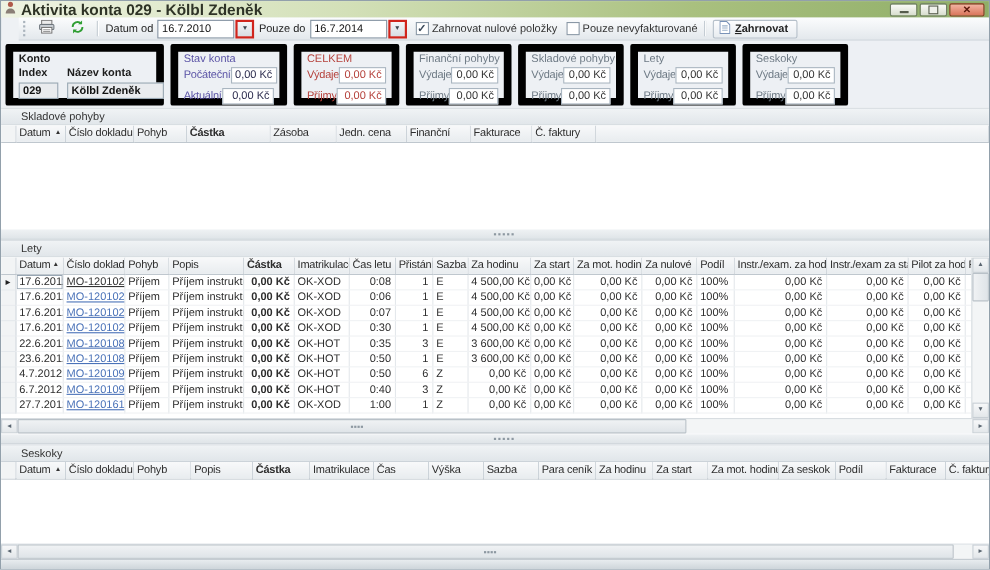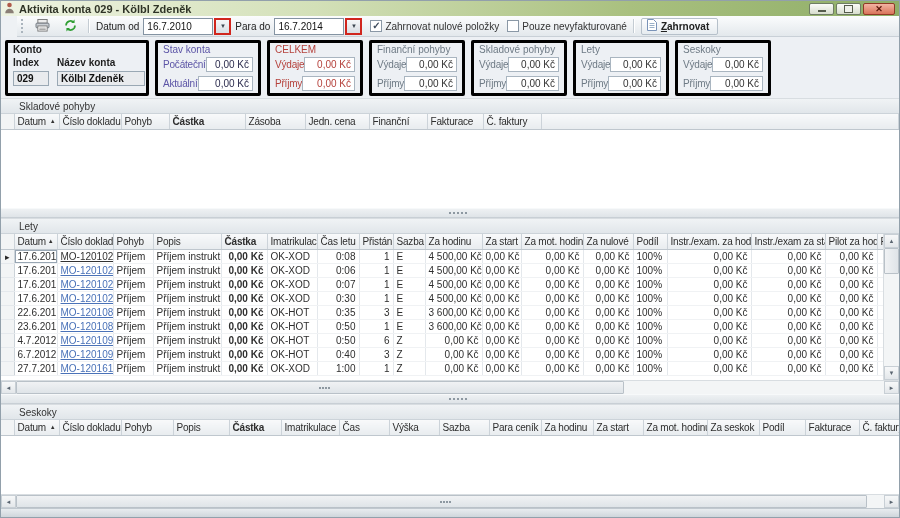--- a/index.html
+++ b/index.html
@@ -2,21 +2,21 @@
 <html><head>
 <meta charset="utf-8">
 <style>
   html,body{margin:0;padding:0;}
   body{width:900px;height:518px;font-family:"Liberation Sans",sans-serif;font-size:10px;color:#333;background:#eef1f4;overflow:hidden;}
   .window{width:900px;height:518px;display:flex;flex-direction:column;box-sizing:border-box;border:1px solid #92a0ab;background:#eef1f4;}
 
   
   .titlebar{height:15px;flex:0 0 15px;display:flex;align-items:center;padding-left:3px;
     background:linear-gradient(90deg,#eef3e2 0%,#d3e0b8 35%,#a9c07f 70%,#8fae68 100%);}
-  .titlebar .title{font-size:11px;font-weight:bold;color:#2e3326;margin-left:4px;white-space:nowrap;text-align:center;}
+  .titlebar .title{font-size:14px;font-weight:bold;color:#2e3326;margin-left:4px;white-space:nowrap;text-align:center;}
   .win-controls{margin-left:auto;display:flex;gap:2px;padding-right:4px;}
   .wbtn{height:12px;border-radius:2px;border:1px solid #6f7d64;display:flex;align-items:center;justify-content:center;
     background:linear-gradient(#fbfcf9,#d7ddcd);box-sizing:border-box;}
   .wbtn.min,.wbtn.max{width:25px;color:#4b5342;}
   .wbtn.min span{display:block;width:8px;height:2px;background:#555c4c;margin-top:4px;}
   .wbtn.max span{display:block;width:7px;height:6px;border:1px solid #555c4c;background:#eef0ea;}
   .wbtn.close{width:32px;background:linear-gradient(#f3b4a2,#d9745a);border-color:#8f3a26;color:#58150a;font-weight:bold;font-size:9px;}
 
   
   .toolbar{height:20px;flex:0 0 20px;display:flex;align-items:center;gap:4px;padding:0 4px;
@@ -33,21 +33,21 @@
   .check{display:flex;align-items:center;gap:3px;white-space:nowrap;margin-left:4px;}
   .cbox{width:12px;height:12px;box-sizing:border-box;border:1px solid #8a98a6;background:#fff;display:flex;align-items:center;justify-content:center;}
   .cbox.checked::after{content:"✓";font-size:10px;font-weight:bold;color:#3d4b5c;margin-top:-1px;}
   .btn{display:flex;align-items:center;gap:4px;padding:1px 8px 1px 5px;height:17px;box-sizing:border-box;
     border:1px solid #b6c0ca;border-radius:2px;background:linear-gradient(#fdfdfe,#e7ecf0);}
   .btn .btn-label{display:block;font-weight:bold;color:#222;}
   .btn .btn-label::first-letter{text-decoration:underline;}
 
   
   .panels{height:61px;flex:0 0 61px;display:flex;gap:6px;padding:3px 4px 2px 4px;background:#edf0f4;box-sizing:border-box;}
-  .group{position:relative;border:3px solid #000000;border-radius:2px;box-sizing:border-box;padding:14px 5px 2px 5px;}
+  .group{position:relative;border:7px solid #000000;border-radius:2px;box-sizing:border-box;padding:14px 5px 2px 5px;}
   .group-title{position:absolute;top:1px;left:5px;font-size:10px;white-space:nowrap;}
   .group.konto{width:144px;}
   .group.konto .group-title{font-weight:bold;color:#1d1d1d;}
   .konto-cols{display:flex;gap:8px;}
   .kcol .klabel{font-weight:bold;color:#1d1d1d;white-space:nowrap;}
   .kbox{margin-top:3px;height:15px;box-sizing:border-box;border:1px solid #9aa8b4;background:#e9ebee;
     display:flex;align-items:center;padding:0 3px;font-weight:bold;color:#111;}
   .kbox.idx{width:36px;}
   .kbox.name{width:88px;}
   .group.money{width:96px;}
@@ -153,21 +153,21 @@
             <path d="M2.6 13.4V9.6h3.8z" fill="#2f9e33"></path>
           </svg>
       </span>
     </div>
     <div class="vsep"></div>
     <span class="tb-label">Datum od</span>
     <div class="datefield">
       <div class="dateinput">16.7.2010</div>
       <div class="dropbtn">▼</div>
     </div>
-    <span class="tb-label">Para do</span>
+    <span class="tb-label">Pouze do</span>
     <div class="datefield">
       <div class="dateinput">16.7.2014</div>
       <div class="dropbtn">▼</div>
     </div>
     <div class="check">
       <span class="cbox checked"></span>
       <span>Zahrnovat nulové položky</span>
     </div>
     <div class="check">
       <span class="cbox"></span>

